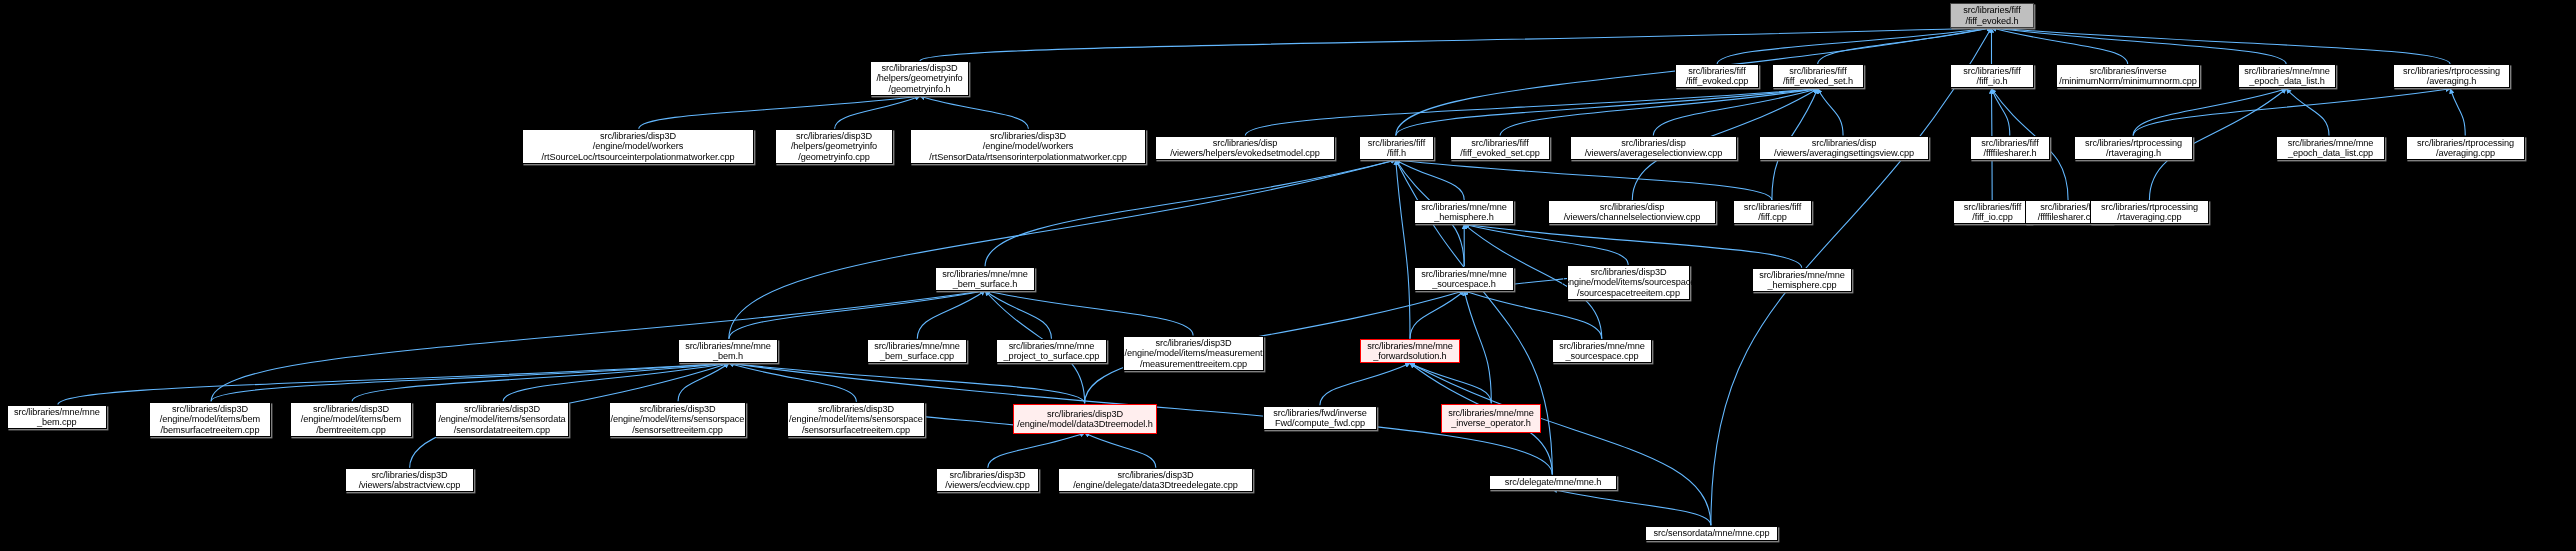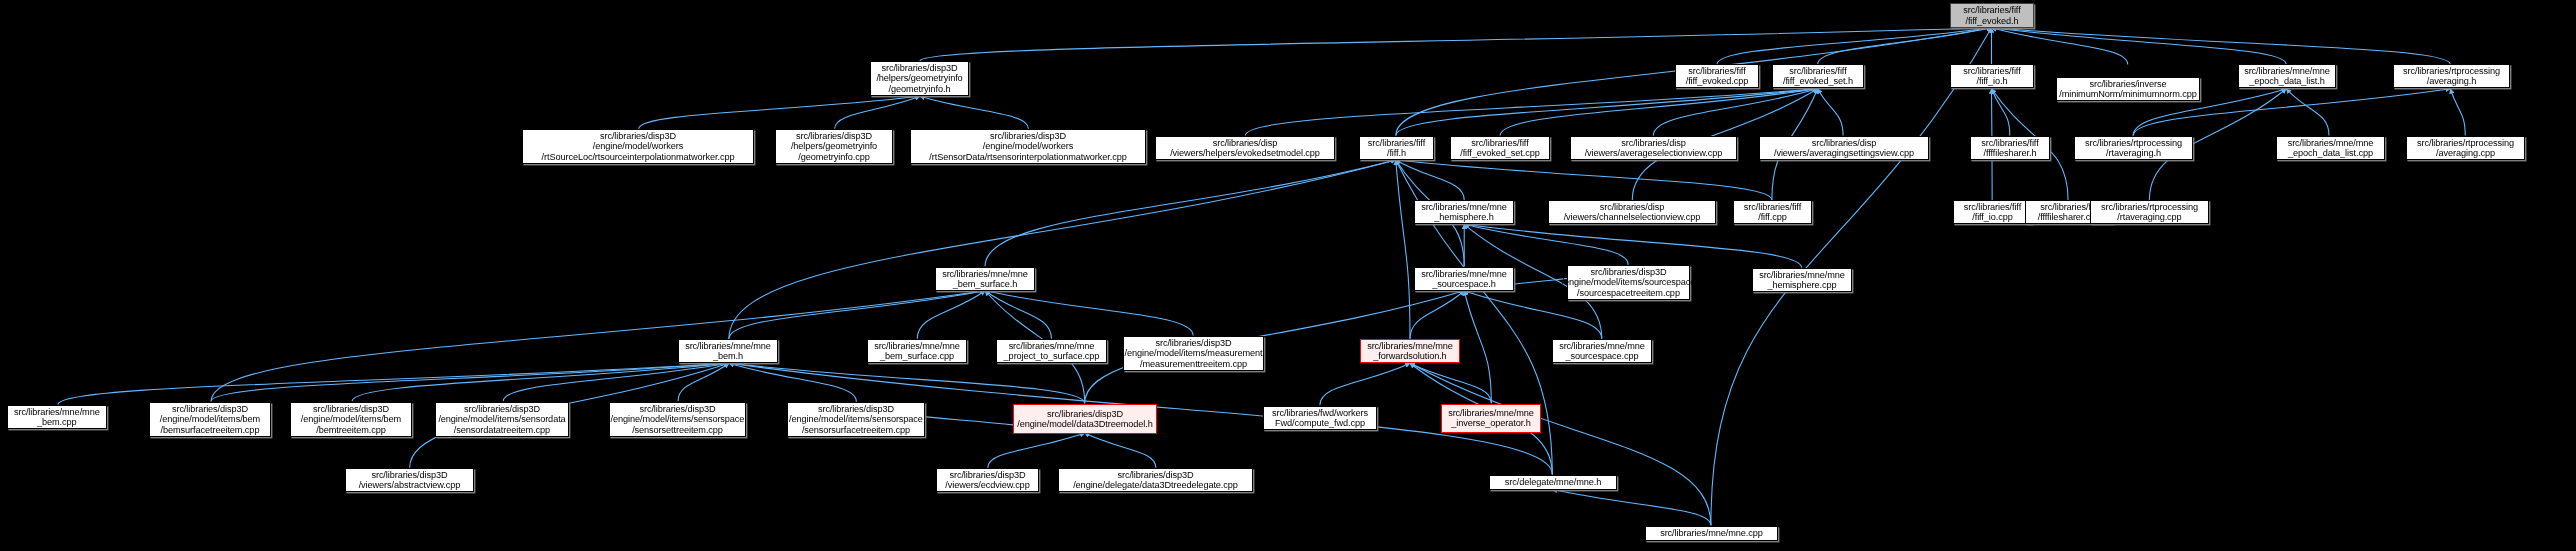--- a/index.html
+++ b/index.html
@@ -123,21 +123,21 @@
 /fiff_evoked.h</div>
       <div class="node" style="left: 870px; top: 61px; width: 99px; height: 35px;">src/libraries/disp3D
 /helpers/geometryinfo
 /geometryinfo.h</div>
       <div class="node" style="left: 1675px; top: 64px; width: 84px; height: 24.4px;">src/libraries/fiff
 /fiff_evoked.cpp</div>
       <div class="node" style="left: 1772px; top: 64px; width: 92px; height: 24.4px;">src/libraries/fiff
 /fiff_evoked_set.h</div>
       <div class="node" style="left: 1950px; top: 64px; width: 84px; height: 24.4px;">src/libraries/fiff
 /fiff_io.h</div>
-      <div class="node" style="left: 2056px; top: 77px; width: 144px; height: 24.4px;">src/libraries/inverse
+      <div class="node" style="left: 2056px; top: 64px; width: 144px; height: 24.4px;">src/libraries/inverse
 /minimumNorm/minimumnorm.cpp</div>
       <div class="node" style="left: 2238px; top: 64px; width: 98px; height: 24.4px;">src/libraries/mne/mne
 _epoch_data_list.h</div>
       <div class="node" style="left: 2393px; top: 64px; width: 117px; height: 24.4px;">src/libraries/rtprocessing
 /averaging.h</div>
       <div class="node" style="left: 522px; top: 129px; width: 232px; height: 35px;">src/libraries/disp3D
 /engine/model/workers
 /rtSourceLoc/rtsourceinterpolationmatworker.cpp</div>
       <div class="node" style="left: 775px; top: 129px; width: 118px; height: 35px;">src/libraries/disp3D
 /helpers/geometryinfo
@@ -209,27 +209,27 @@
 /engine/model/items/sensordata
 /sensordatatreeitem.cpp</div>
       <div class="node" style="left: 609px; top: 402px; width: 137px; height: 35px;">src/libraries/disp3D
 /engine/model/items/sensorspace
 /sensorsettreeitem.cpp</div>
       <div class="node" style="left: 787px; top: 402px; width: 138px; height: 35px;">src/libraries/disp3D
 /engine/model/items/sensorspace
 /sensorsurfacetreeitem.cpp</div>
       <div class="node hl" style="left: 1013px; top: 404px; width: 144px; height: 30px;">src/libraries/disp3D
 /engine/model/data3Dtreemodel.h</div>
-      <div class="node" style="left: 1263px; top: 406px; width: 114px; height: 24.4px;">src/libraries/fwd/workers
+      <div class="node" style="left: 1263px; top: 406px; width: 114px; height: 24.4px;">src/libraries/fwd/inverse
 Fwd/compute_fwd.cpp</div>
       <div class="node hl" style="left: 1441px; top: 404px; width: 100px; height: 28.5px;">src/libraries/mne/mne
 _inverse_operator.h</div>
       <div class="node" style="left: 345px; top: 468px; width: 129px; height: 24.4px;">src/libraries/disp3D
 /viewers/abstractview.cpp</div>
       <div class="node" style="left: 936px; top: 468px; width: 103px; height: 24.4px;">src/libraries/disp3D
 /viewers/ecdview.cpp</div>
       <div class="node" style="left: 1058px; top: 468px; width: 195px; height: 24.4px;">src/libraries/disp3D
 /engine/delegate/data3Dtreedelegate.cpp</div>
       <div class="node" style="left: 1489px; top: 475px; width: 128px; height: 15px;">src/delegate/mne/mne.h</div>
-      <div class="node" style="left: 1645px; top: 526px; width: 133px; height: 15px;">src/libraries/mne/mne.cpp</div>
+      <div class="node" style="left: 1645px; top: 526px; width: 133px; height: 15px;">src/sensordata/mne/mne.cpp</div>
     </div>
 </div>
 
 
 </body></html>

